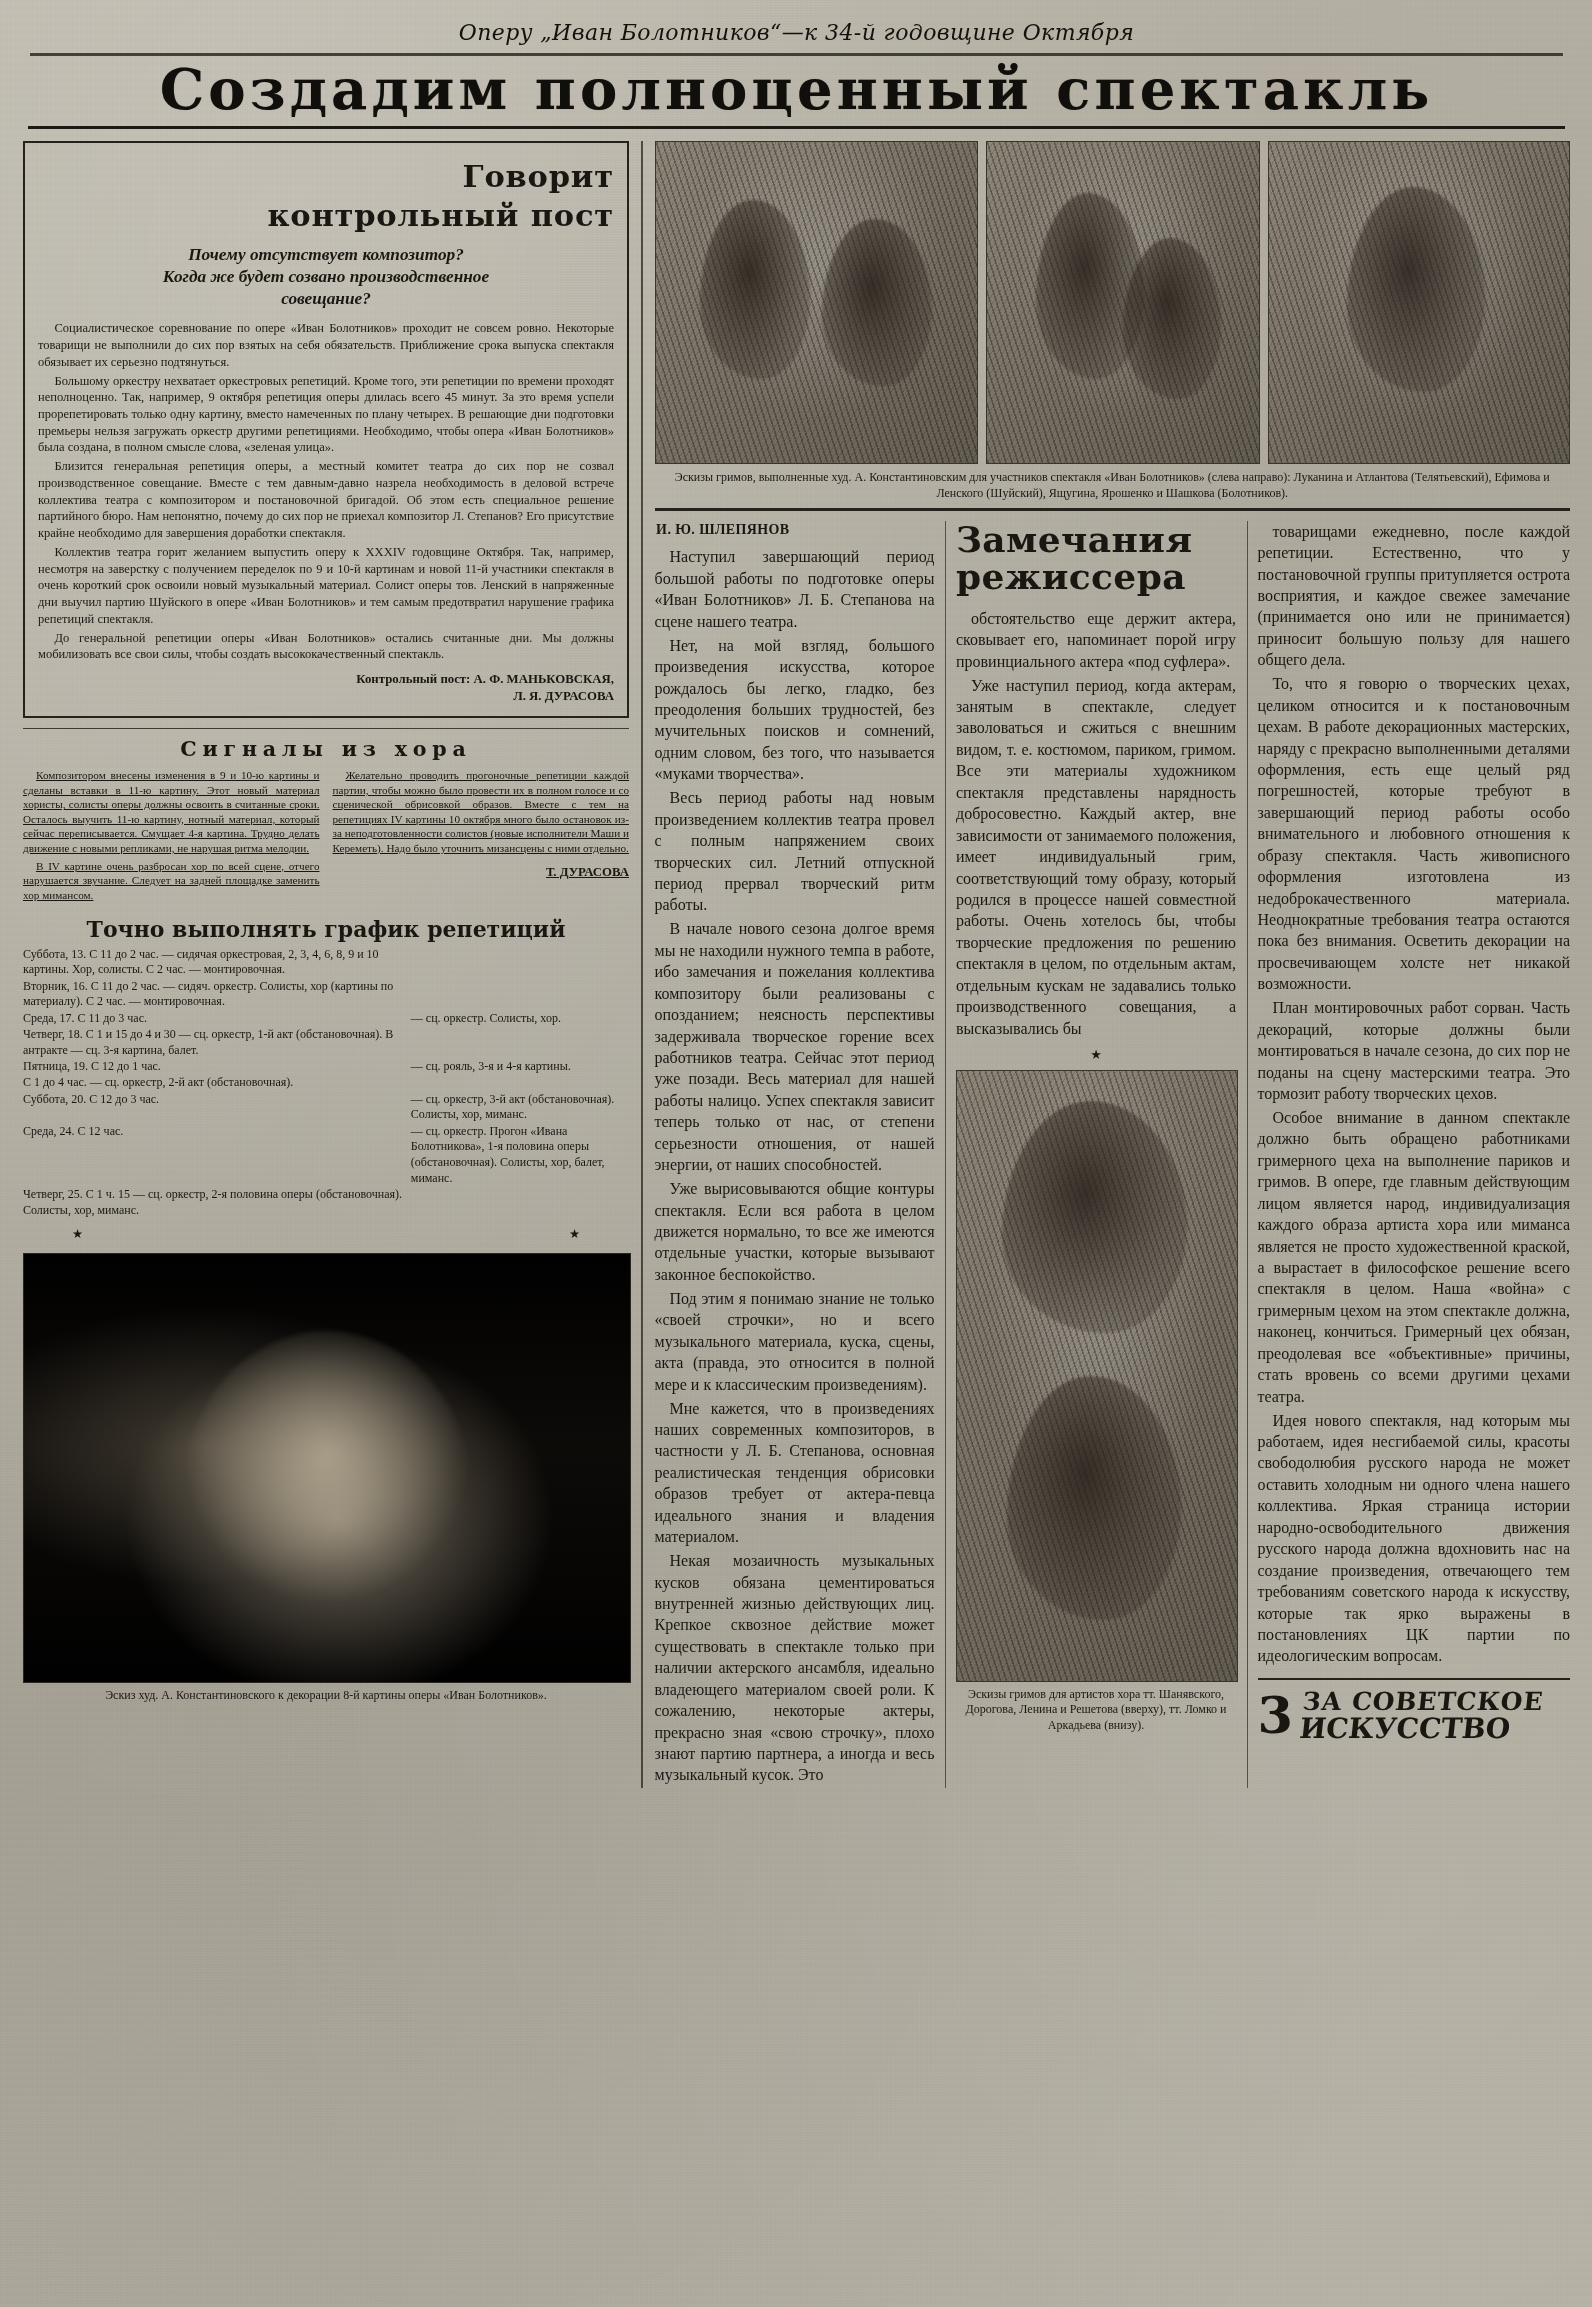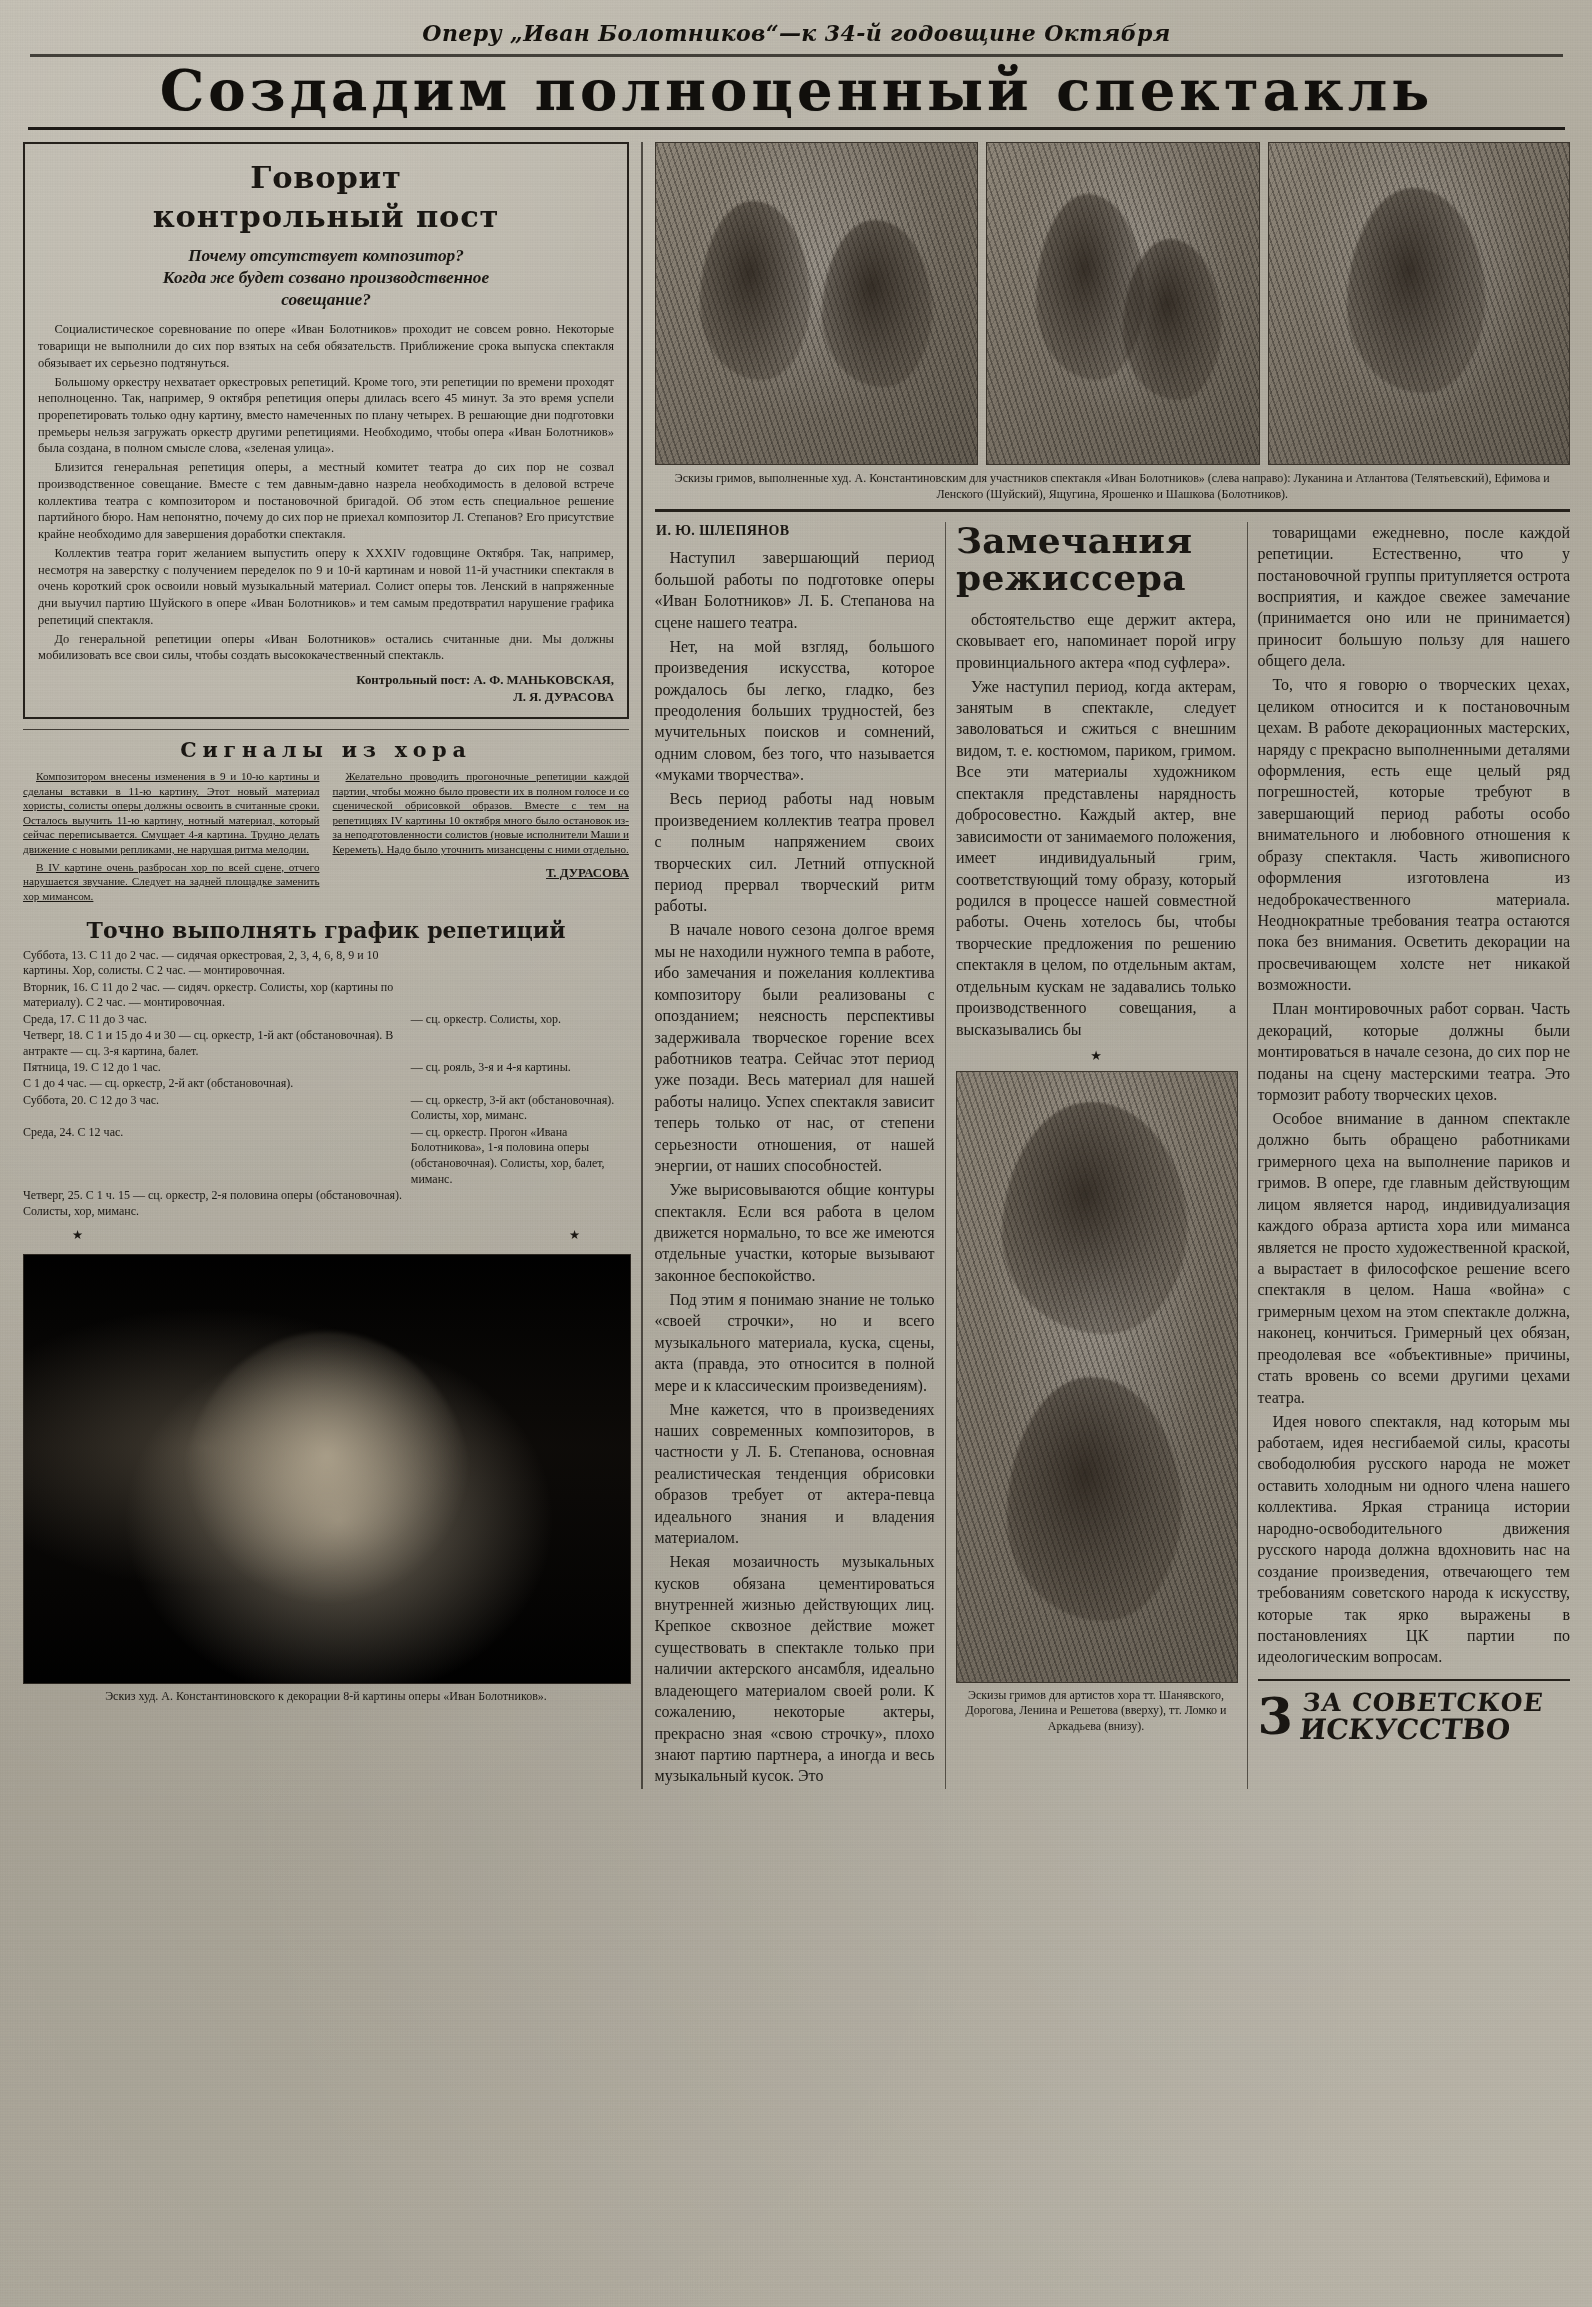--- a/index.html
+++ b/index.html
@@ -29,21 +29,21 @@
       radial-gradient(circle at 30% 80%, rgba(0,0,0,0.10), rgba(0,0,0,0) 45%),
       radial-gradient(circle at 70% 20%, rgba(0,0,0,0.08), rgba(0,0,0,0) 40%);
     mix-blend-mode:multiply;
   }
   .inner{position:relative; z-index:2; padding:15px 23px 8.2px 23px;}
 
   
   .kicker{
     text-align:center;
     font-family:"DejaVu Serif", serif;
-    font-weight:bold;
+    font-weight:normal;
     font-style:italic;
     font-size:22px;
     letter-spacing:0.4px;
     color:#14110d;
     margin:5px 0 3.3px 0;
   }
   .rule-top{height:2.5px;background:#23201b;margin:8.2px 6.6px 5px 6.6px;opacity:.8;}
   .headline{
     text-align:center;
     font-family:"DejaVu Serif", serif;
@@ -64,21 +64,21 @@
   .colB{width:898px; flex:1 1 auto;}
 
   .boxed{
     border:2.5px solid #25211b;
     padding:11.5px 13px 10px 13px;
   }
 
   h2.sec{
     font-family:"DejaVu Serif", serif;
     font-weight:bold;
-    text-align:center;
+    text-align:right;
     font-size:30.5px;
     line-height:1.12;
     margin:5px 0 1.6px 0;
     letter-spacing:0.8px;
   }
   .deck{
     font-style:italic;
     font-weight:bold;
     text-align:center;
     font-size:17.3px;

